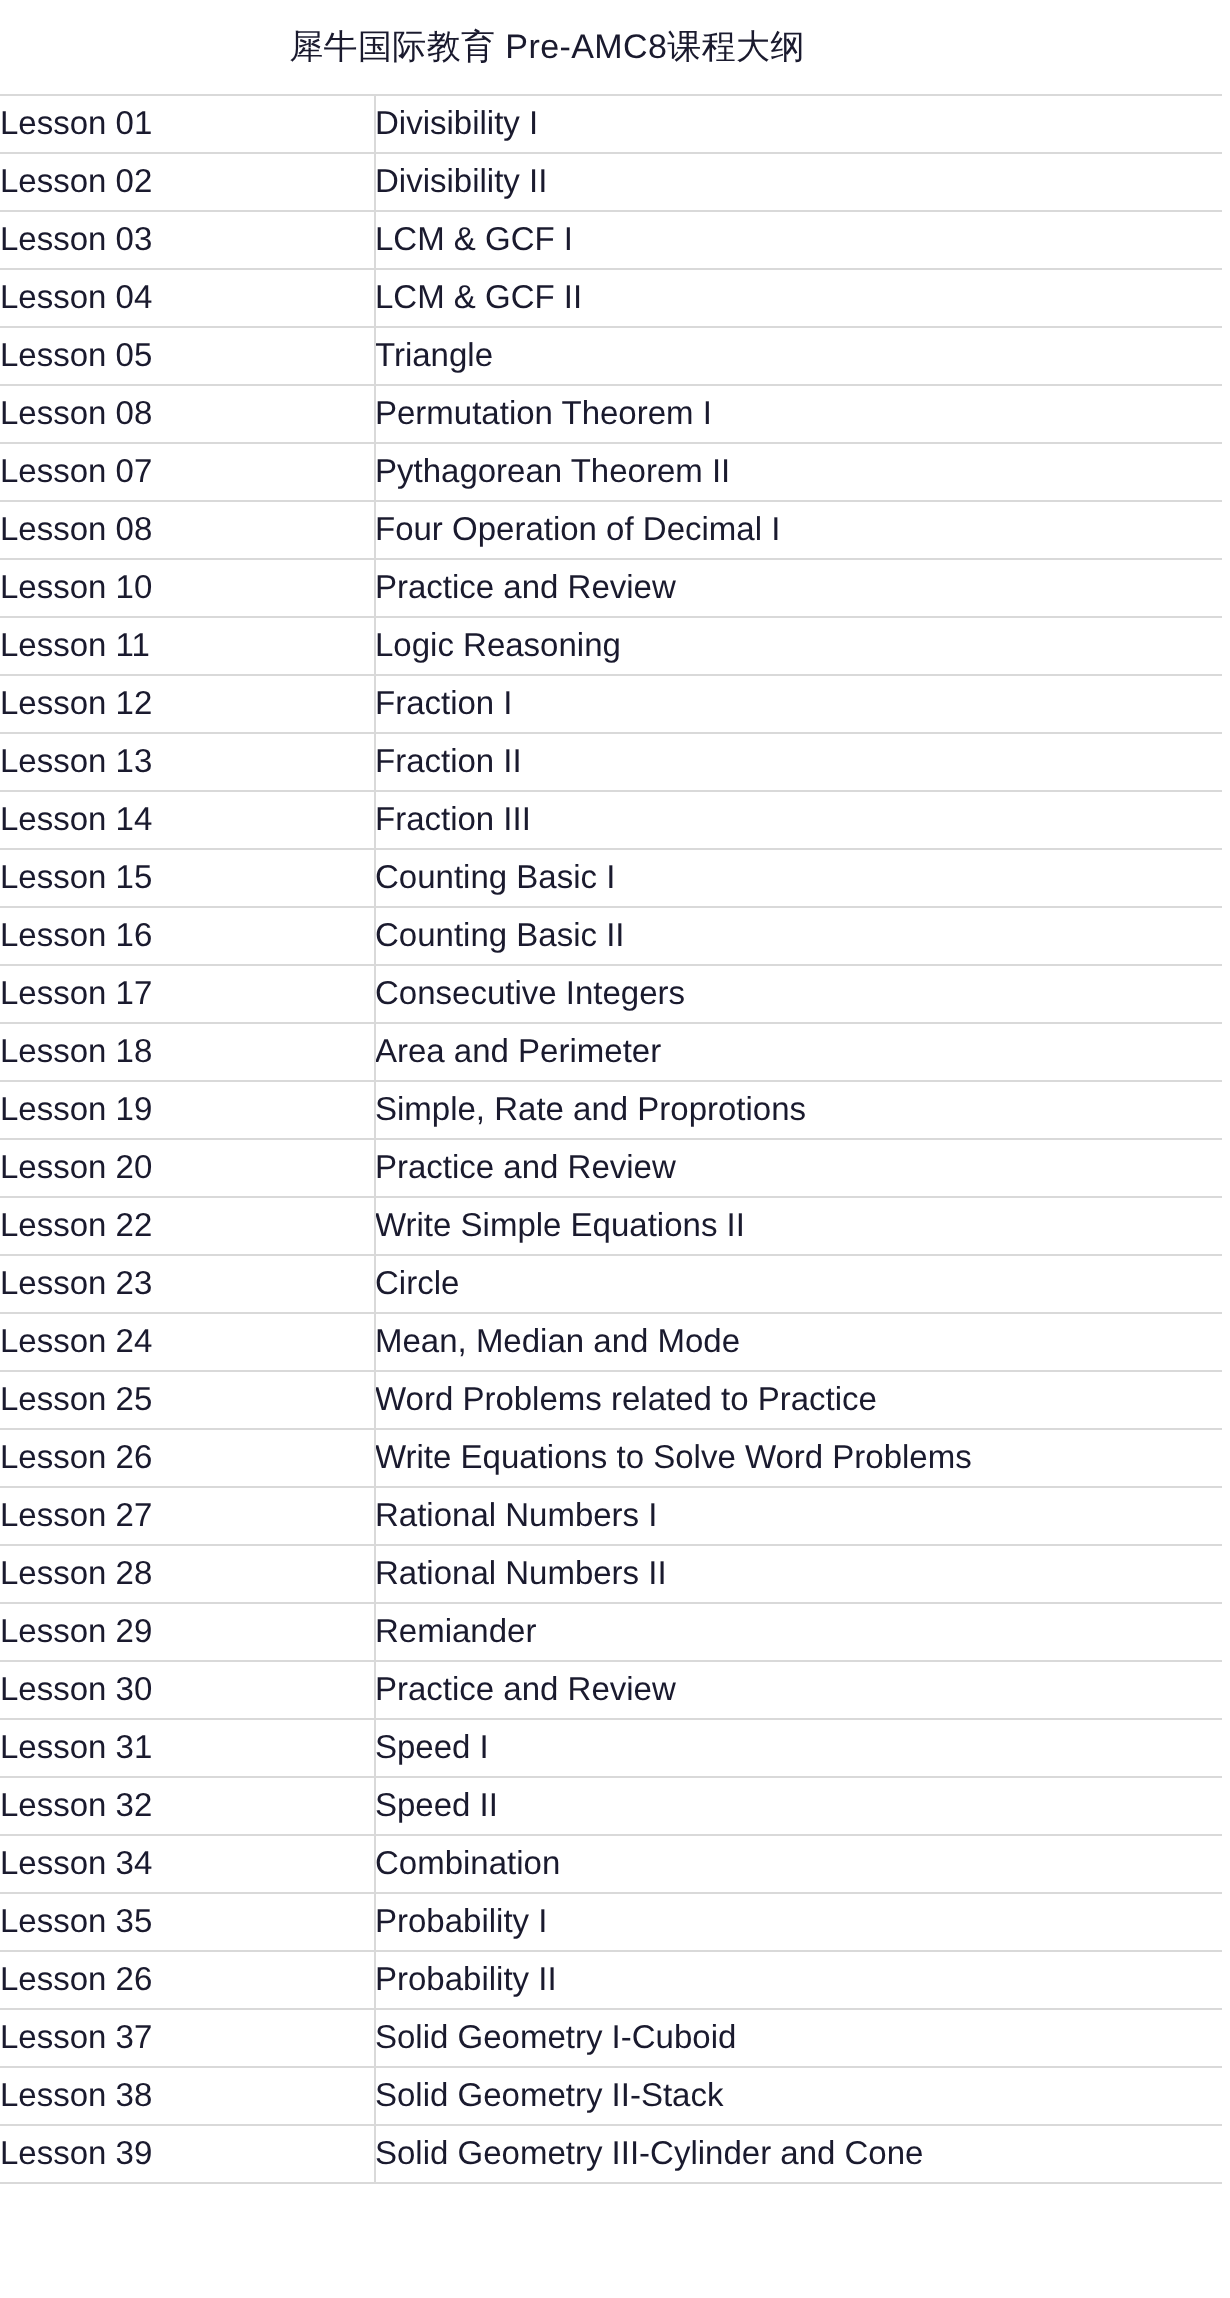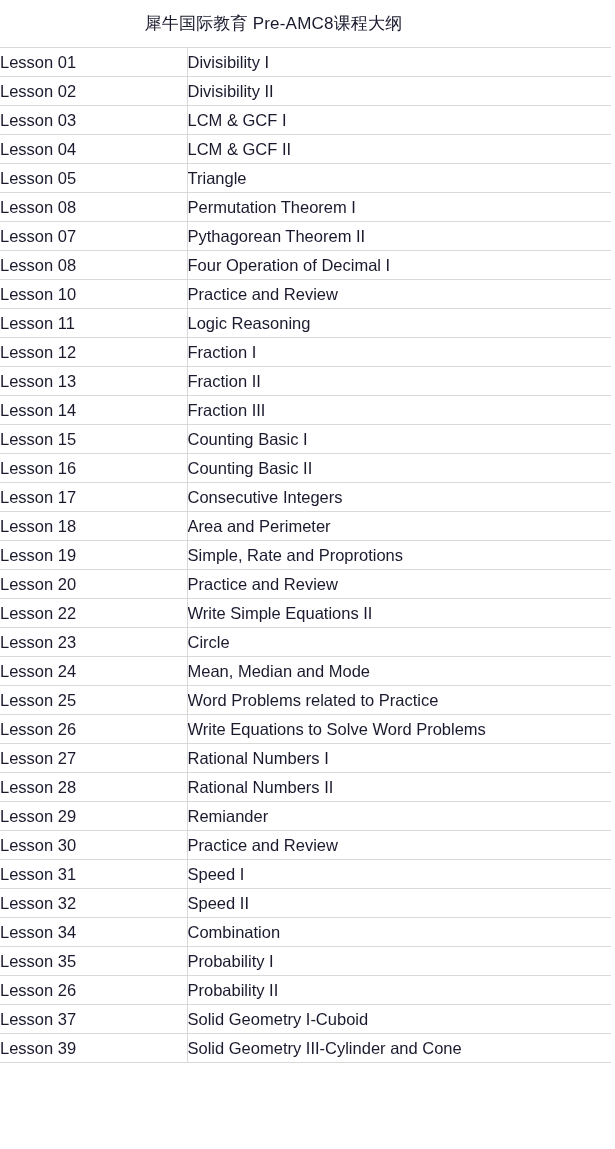--- a/index.html
+++ b/index.html
@@ -207,17 +207,21 @@
       </tr>
       <tr class="lesson-row">
         <td class="cell-lesson">Lesson 26</td>
         <td class="cell-topic">Probability II</td>
       </tr>
       <tr class="lesson-row">
         <td class="cell-lesson">Lesson 37</td>
         <td class="cell-topic">Solid Geometry I-Cuboid</td>
       </tr>
       <tr class="lesson-row">
+        <td class="cell-lesson">Lesson 38</td>
+        <td class="cell-topic">Solid Geometry II-Stack</td>
+      </tr>
+      <tr class="lesson-row">
         <td class="cell-lesson">Lesson 39</td>
         <td class="cell-topic">Solid Geometry III-Cylinder and Cone</td>
       </tr>
     </tbody>
 </table>
 
 </body></html>

